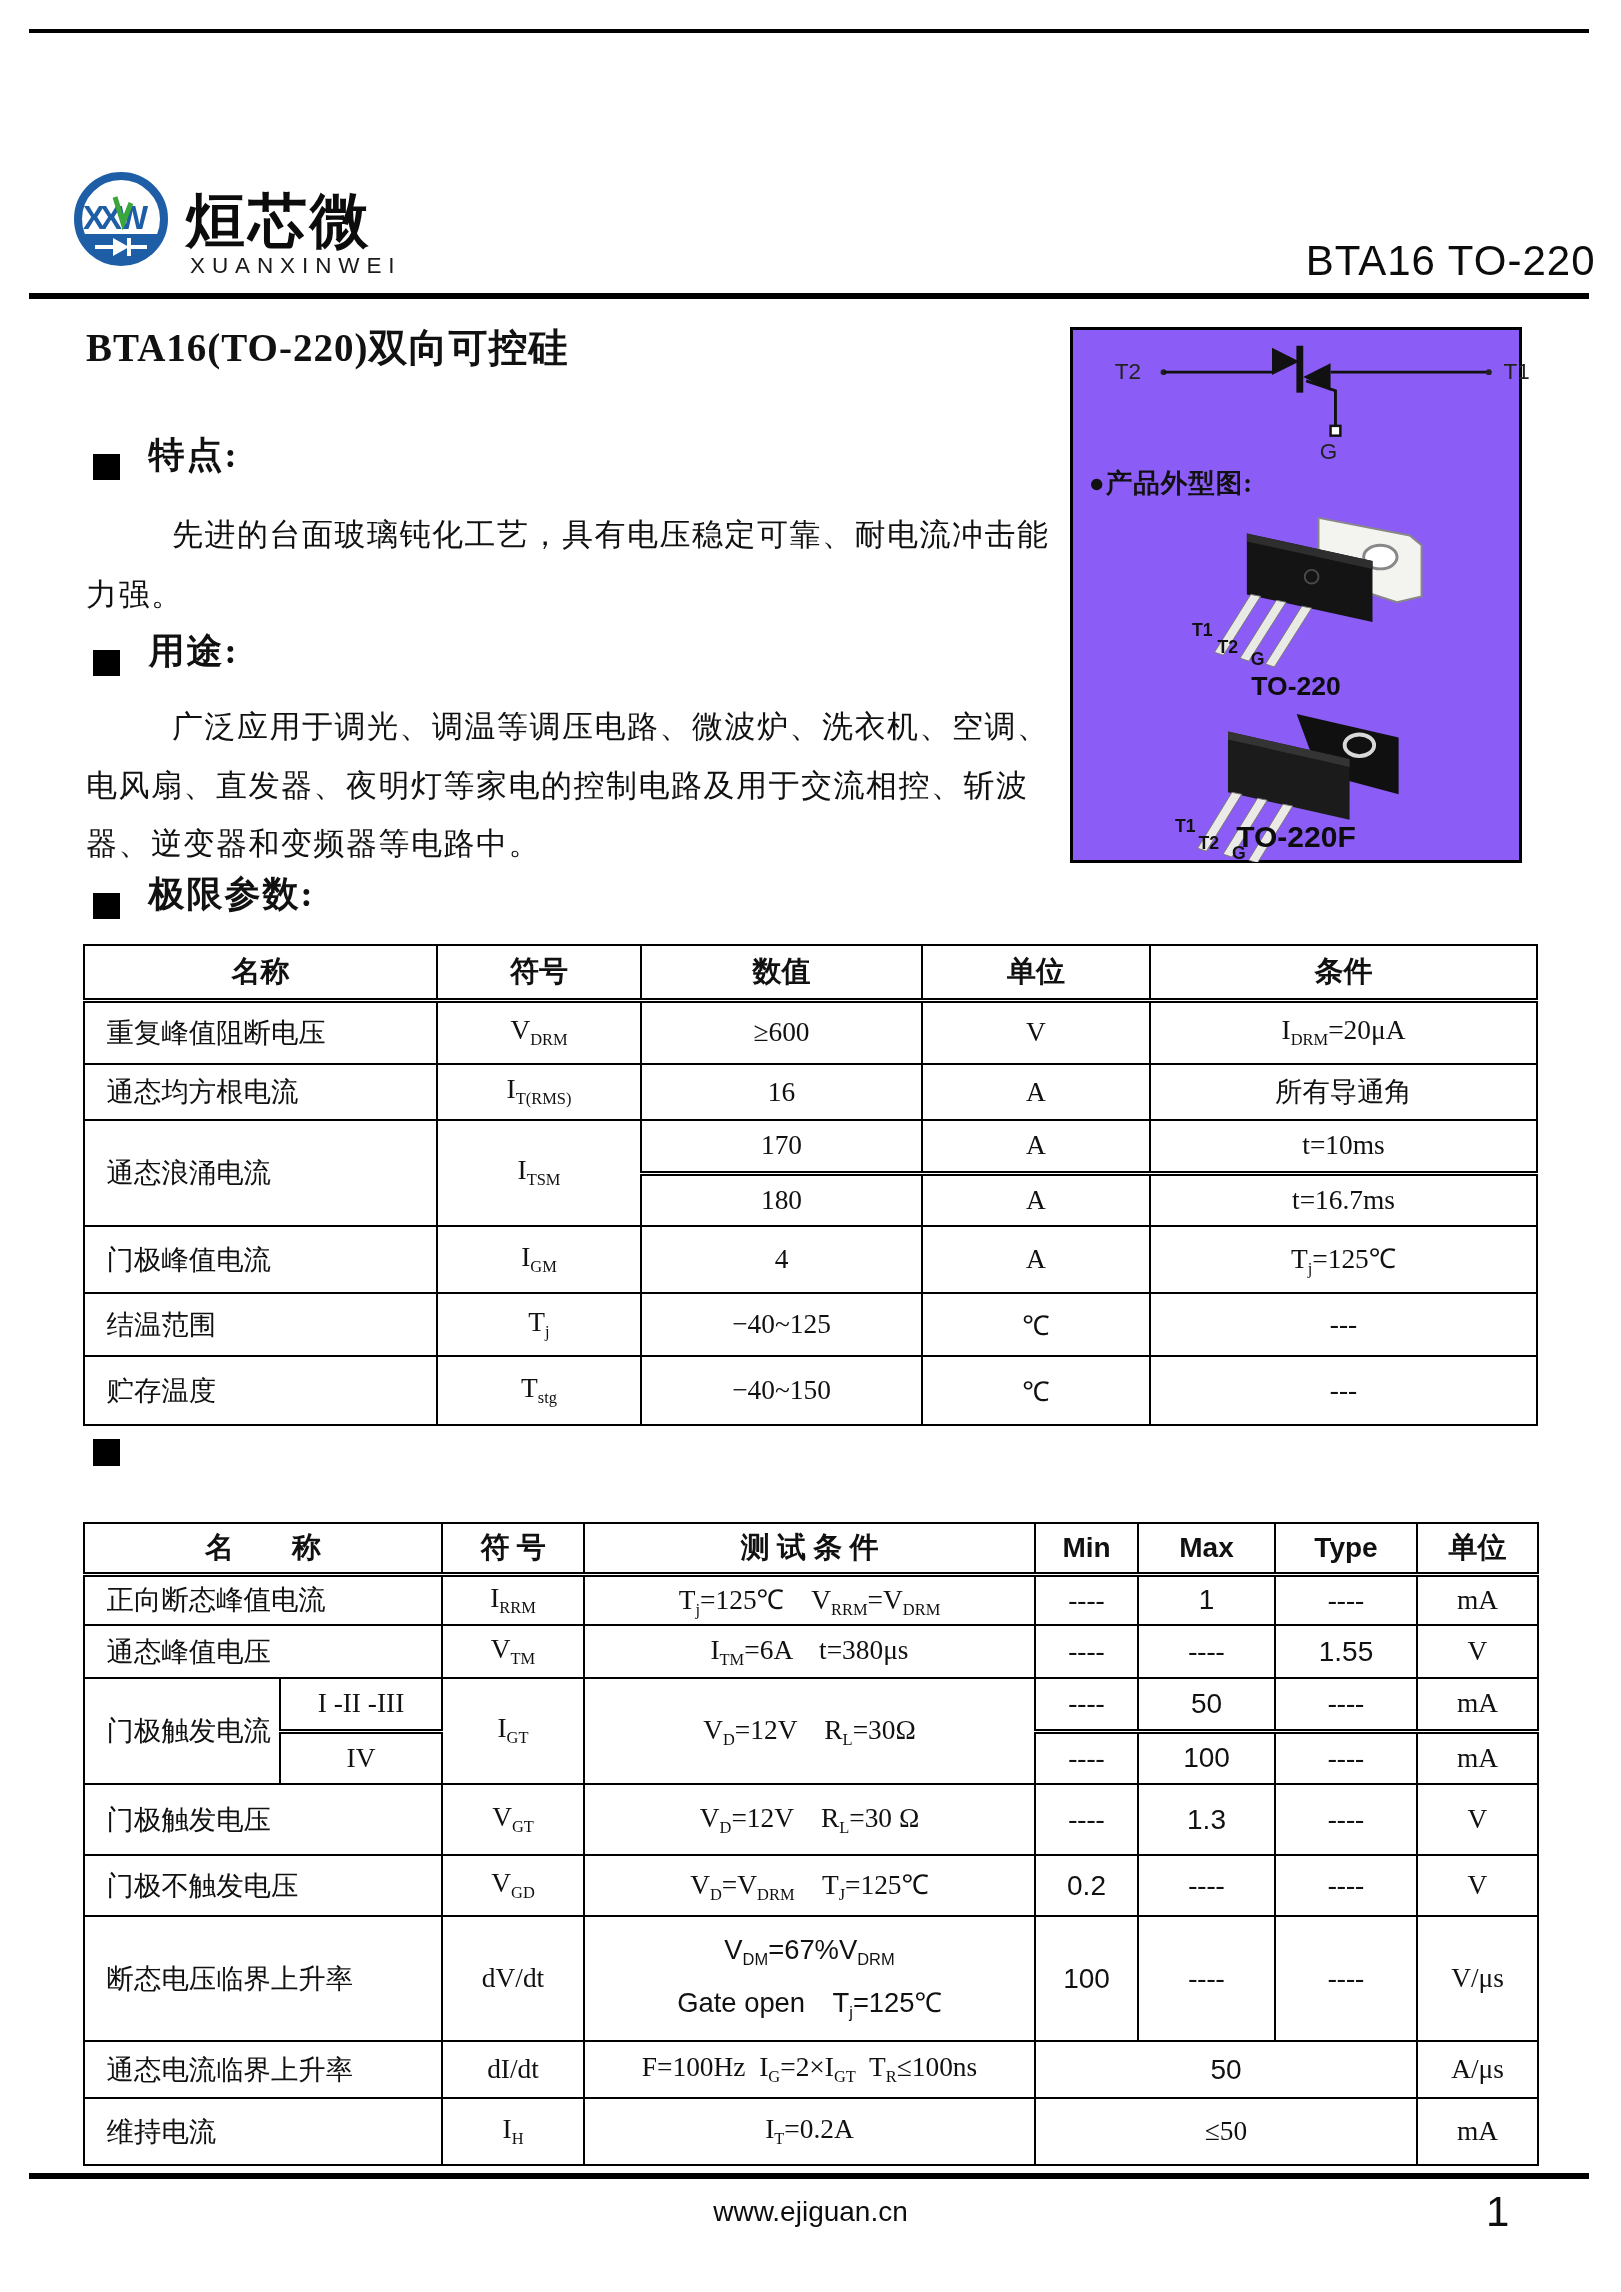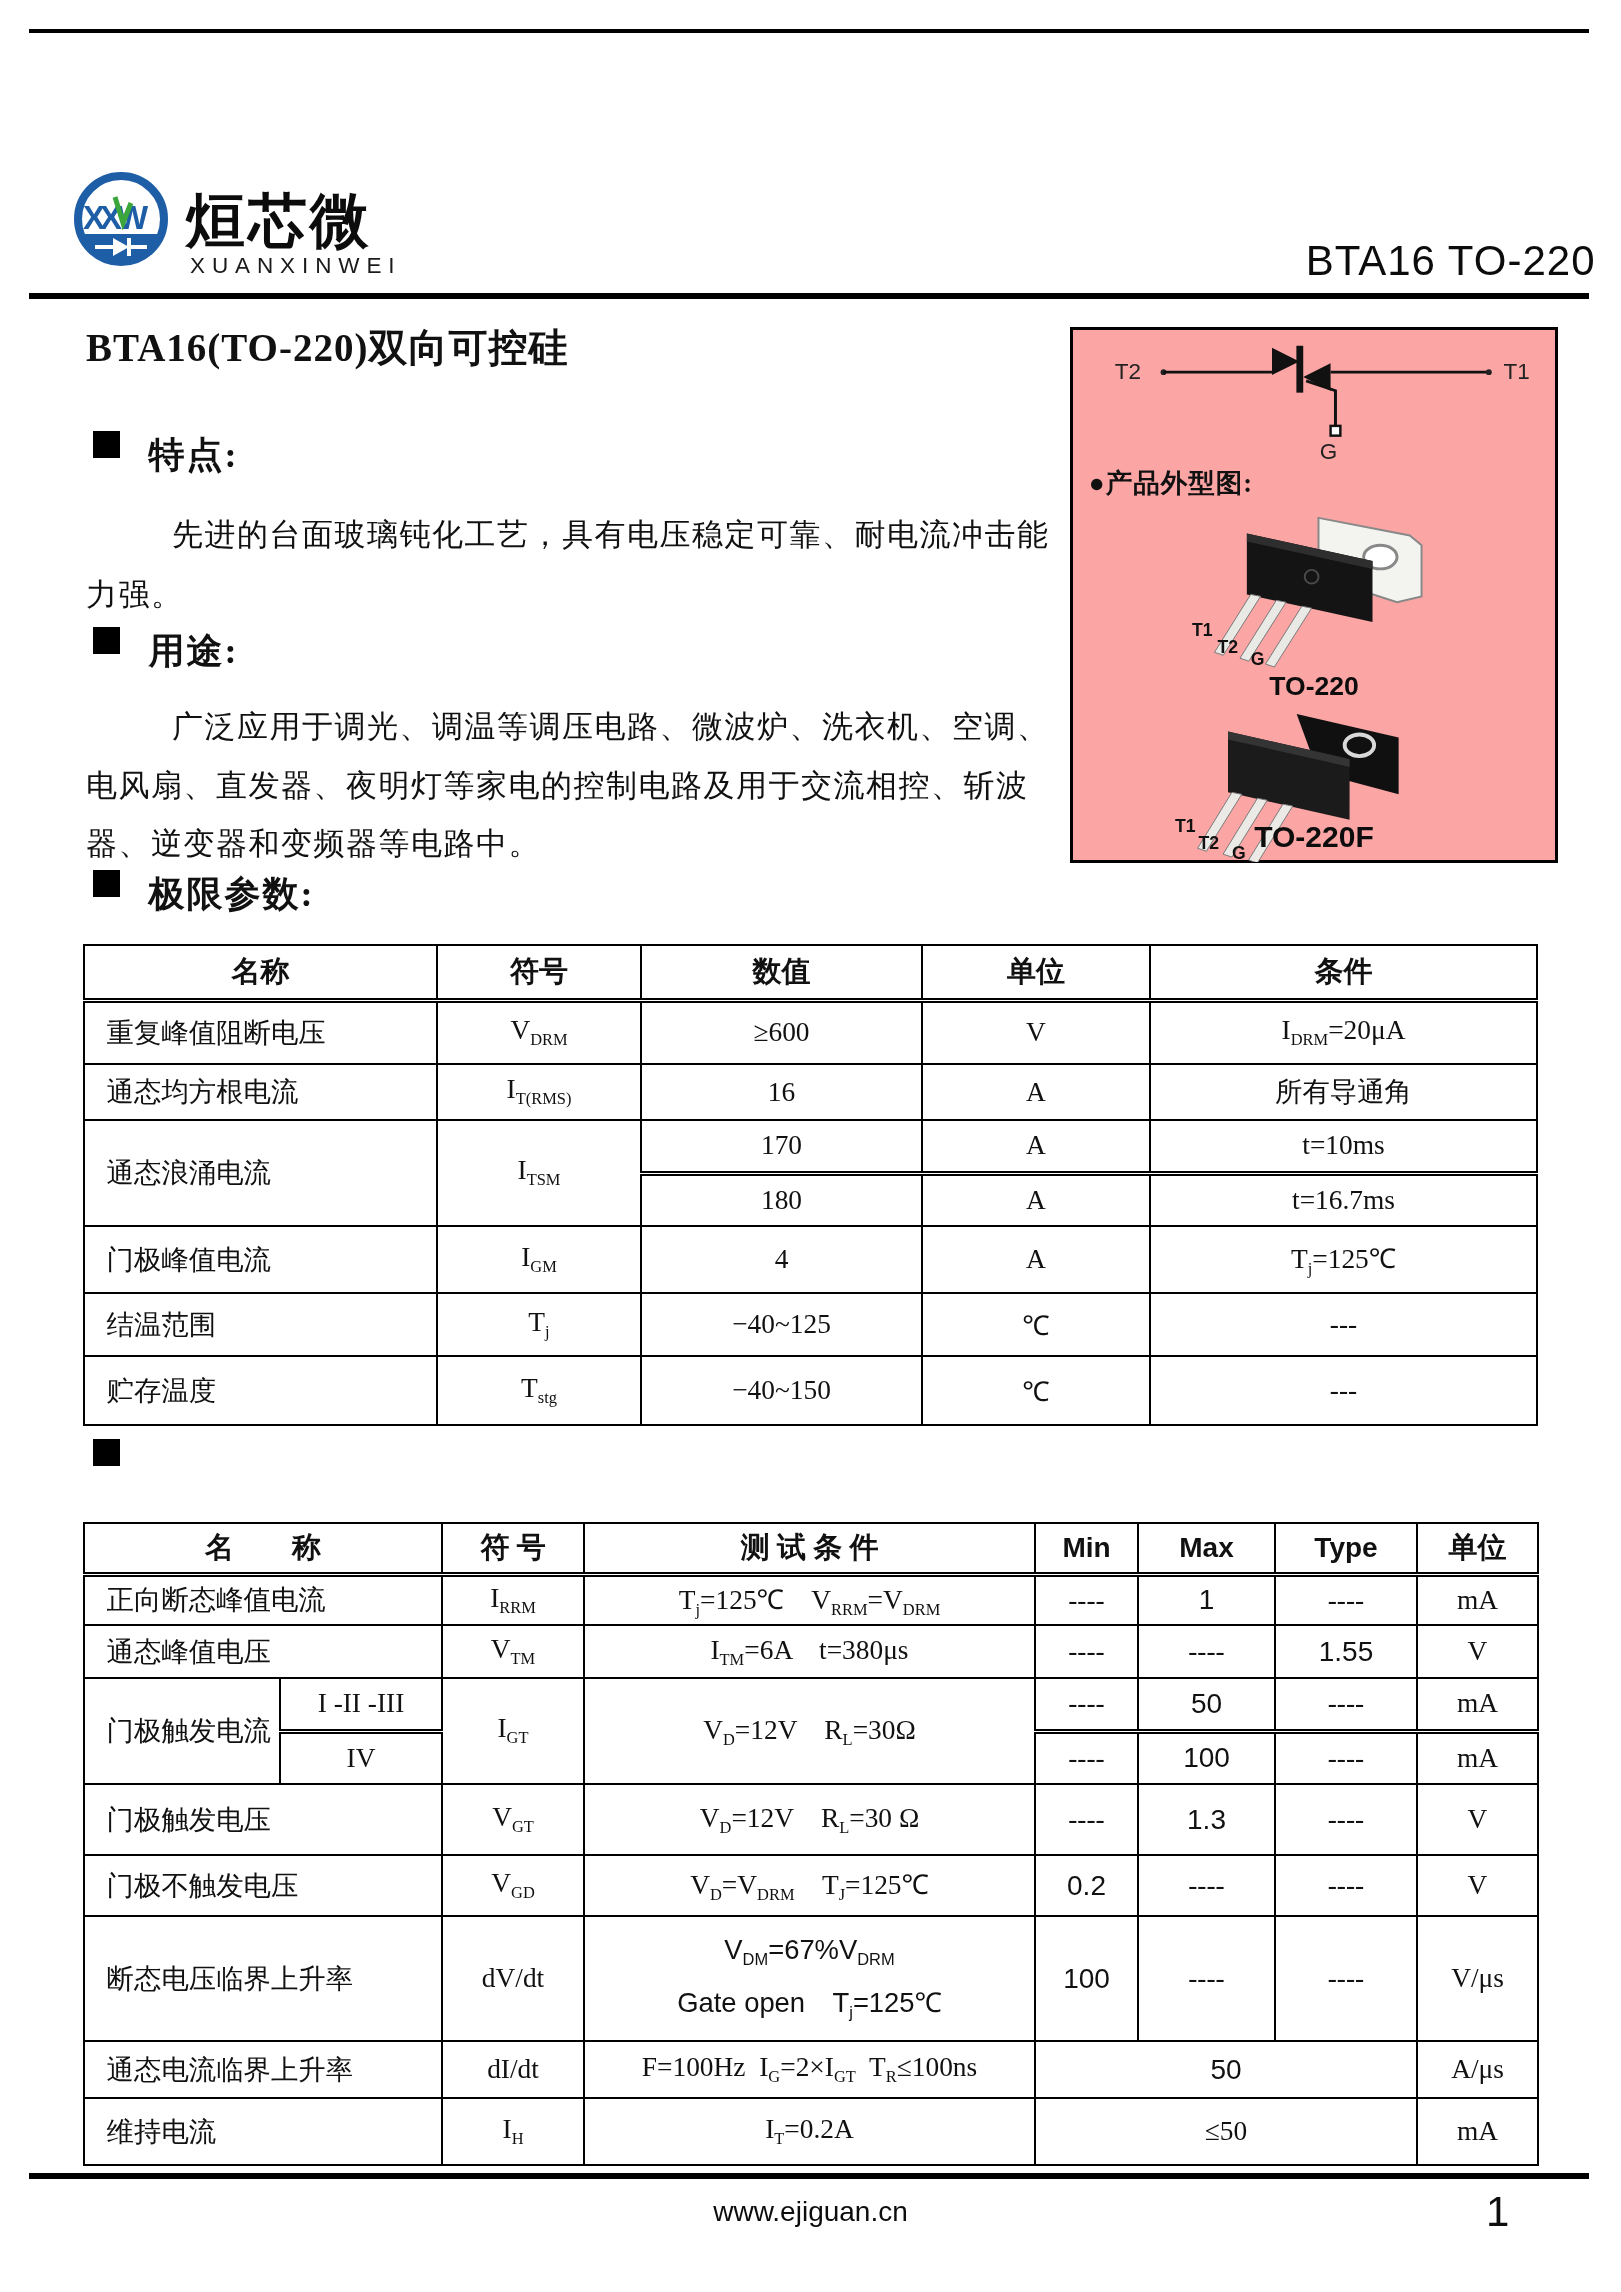--- a/index.html
+++ b/index.html
@@ -14,27 +14,27 @@
   .logo-emblem { position:absolute; left:71px; top:167px; }
   .logo-cn { position:absolute; left:186px; top:182px; font-family:"Liberation Sans",sans-serif;
              font-weight:bold; font-size:59px; letter-spacing:2.9px; color:#0c0c0c; }
   .logo-en { position:absolute; left:190px; top:253px; font-family:"Liberation Sans",sans-serif;
              font-size:22.5px; letter-spacing:6.9px; color:#1a1a1a; }
   .part-header { position:absolute; right:25.5px; top:237px; font-family:"Liberation Sans",sans-serif;
              font-size:42px; color:#0c0c0c; letter-spacing:1px; }
 
   .title { position:absolute; left:86px; top:321px; font-size:39px; font-weight:700; letter-spacing:1px; }
 
-  .sec-head { position:absolute; left:93px; display:flex; align-items:flex-start; gap:29px; }
+  .sec-head { position:absolute; left:93px; display:flex; align-items:flex-end; gap:29px; }
   .sec-head .bullet { width:26.5px; height:26.5px; background:#000; flex:0 0 auto; }
   .sec-head .label { font-size:36px; font-weight:700; letter-spacing:2px; white-space:pre; }
   .body-line { position:absolute; font-size:31px; letter-spacing:1.5px; white-space:pre; }
 
   
-  .pkg-box { position:absolute; left:1070px; top:327px; width:488px; height:536px; border:3.9px solid #000; background:#fca5a5; }
+  .pkg-box { position:absolute; left:1070px; top:327px; width:452px; height:536px; border:3.9px solid #000; background:#8b5cf6; }
   .pkg-label { position:absolute; left:15.7px; top:135px; font-size:26.5px; font-weight:600; letter-spacing:1px; }
   .pkg-caption { position:absolute; width:100%; text-align:center; font-family:"Liberation Sans",sans-serif; font-weight:bold; color:#0d0d0d; }
 
   
   table { position:absolute; border-collapse:collapse; table-layout:fixed; background:#fff;
           border:2.9px solid #000; }
   td, th { border:2px solid #000; text-align:center; vertical-align:middle;
            font-size:27.4px; white-space:pre-wrap; padding:2px 3.9px; overflow:hidden; }
   th { font-size:29px; font-weight:600;margin-top:32px; }
   th.dblb, td.dblb { border-bottom:5.9px double #000; }

